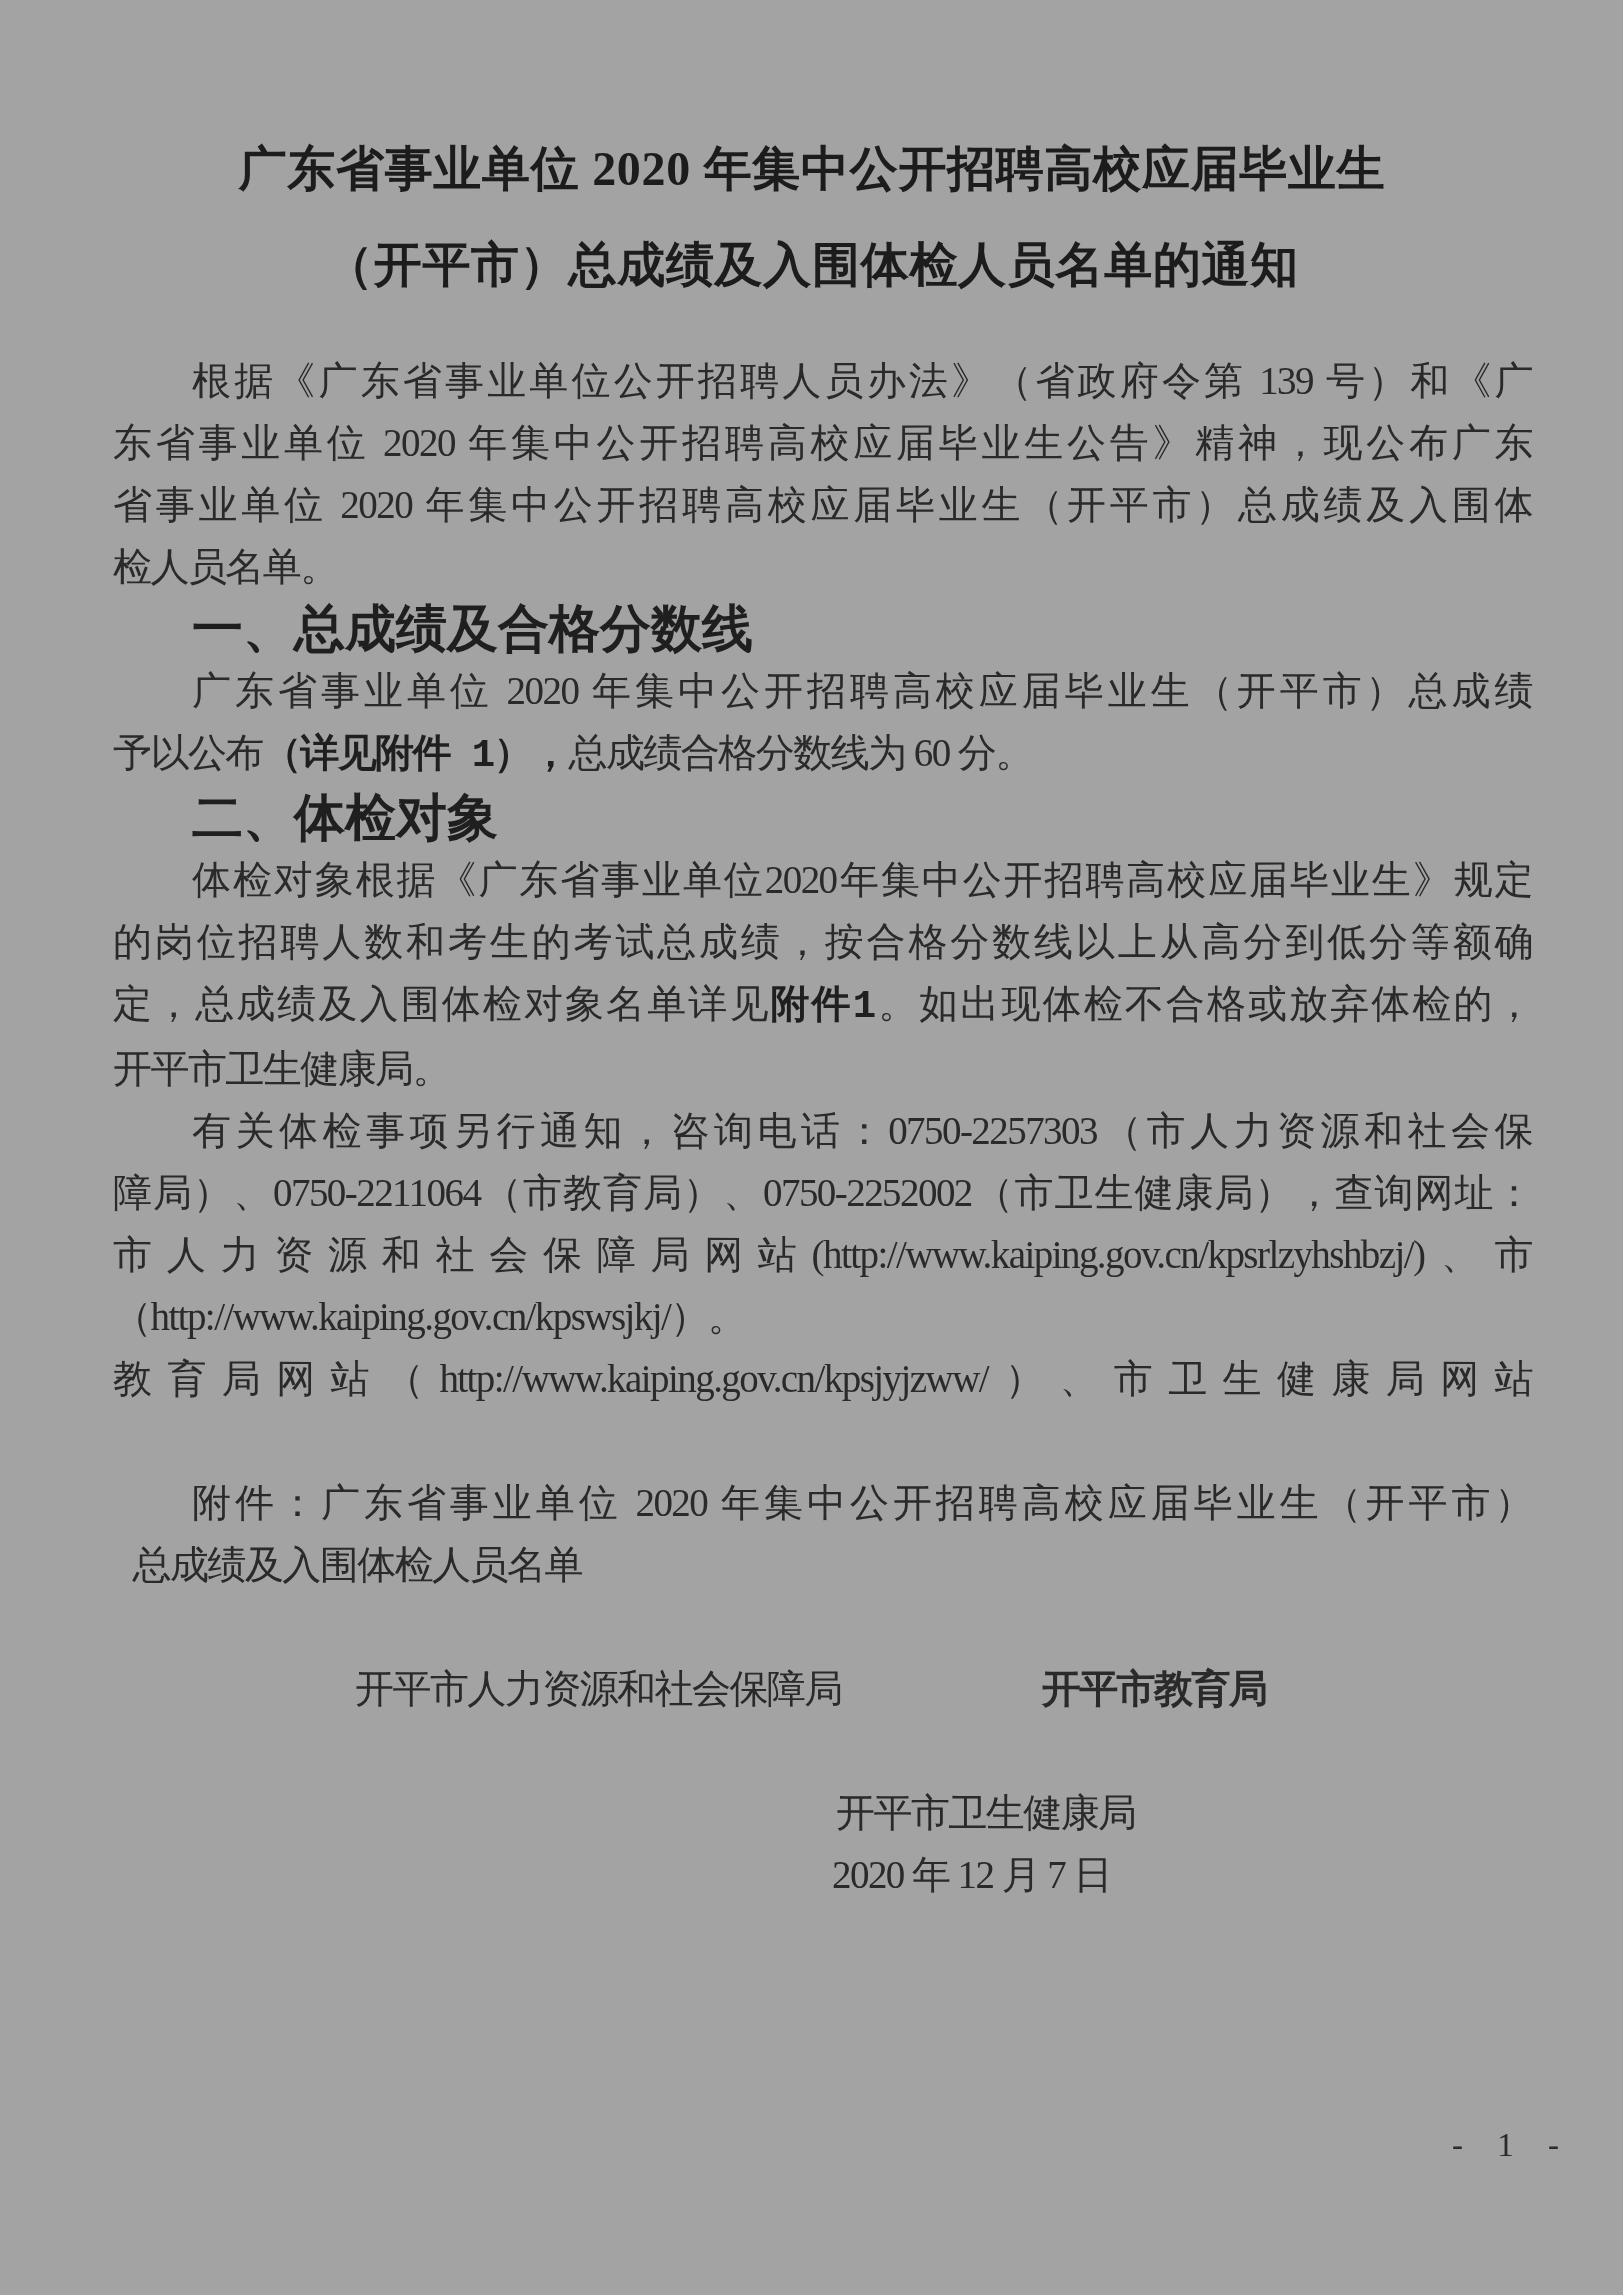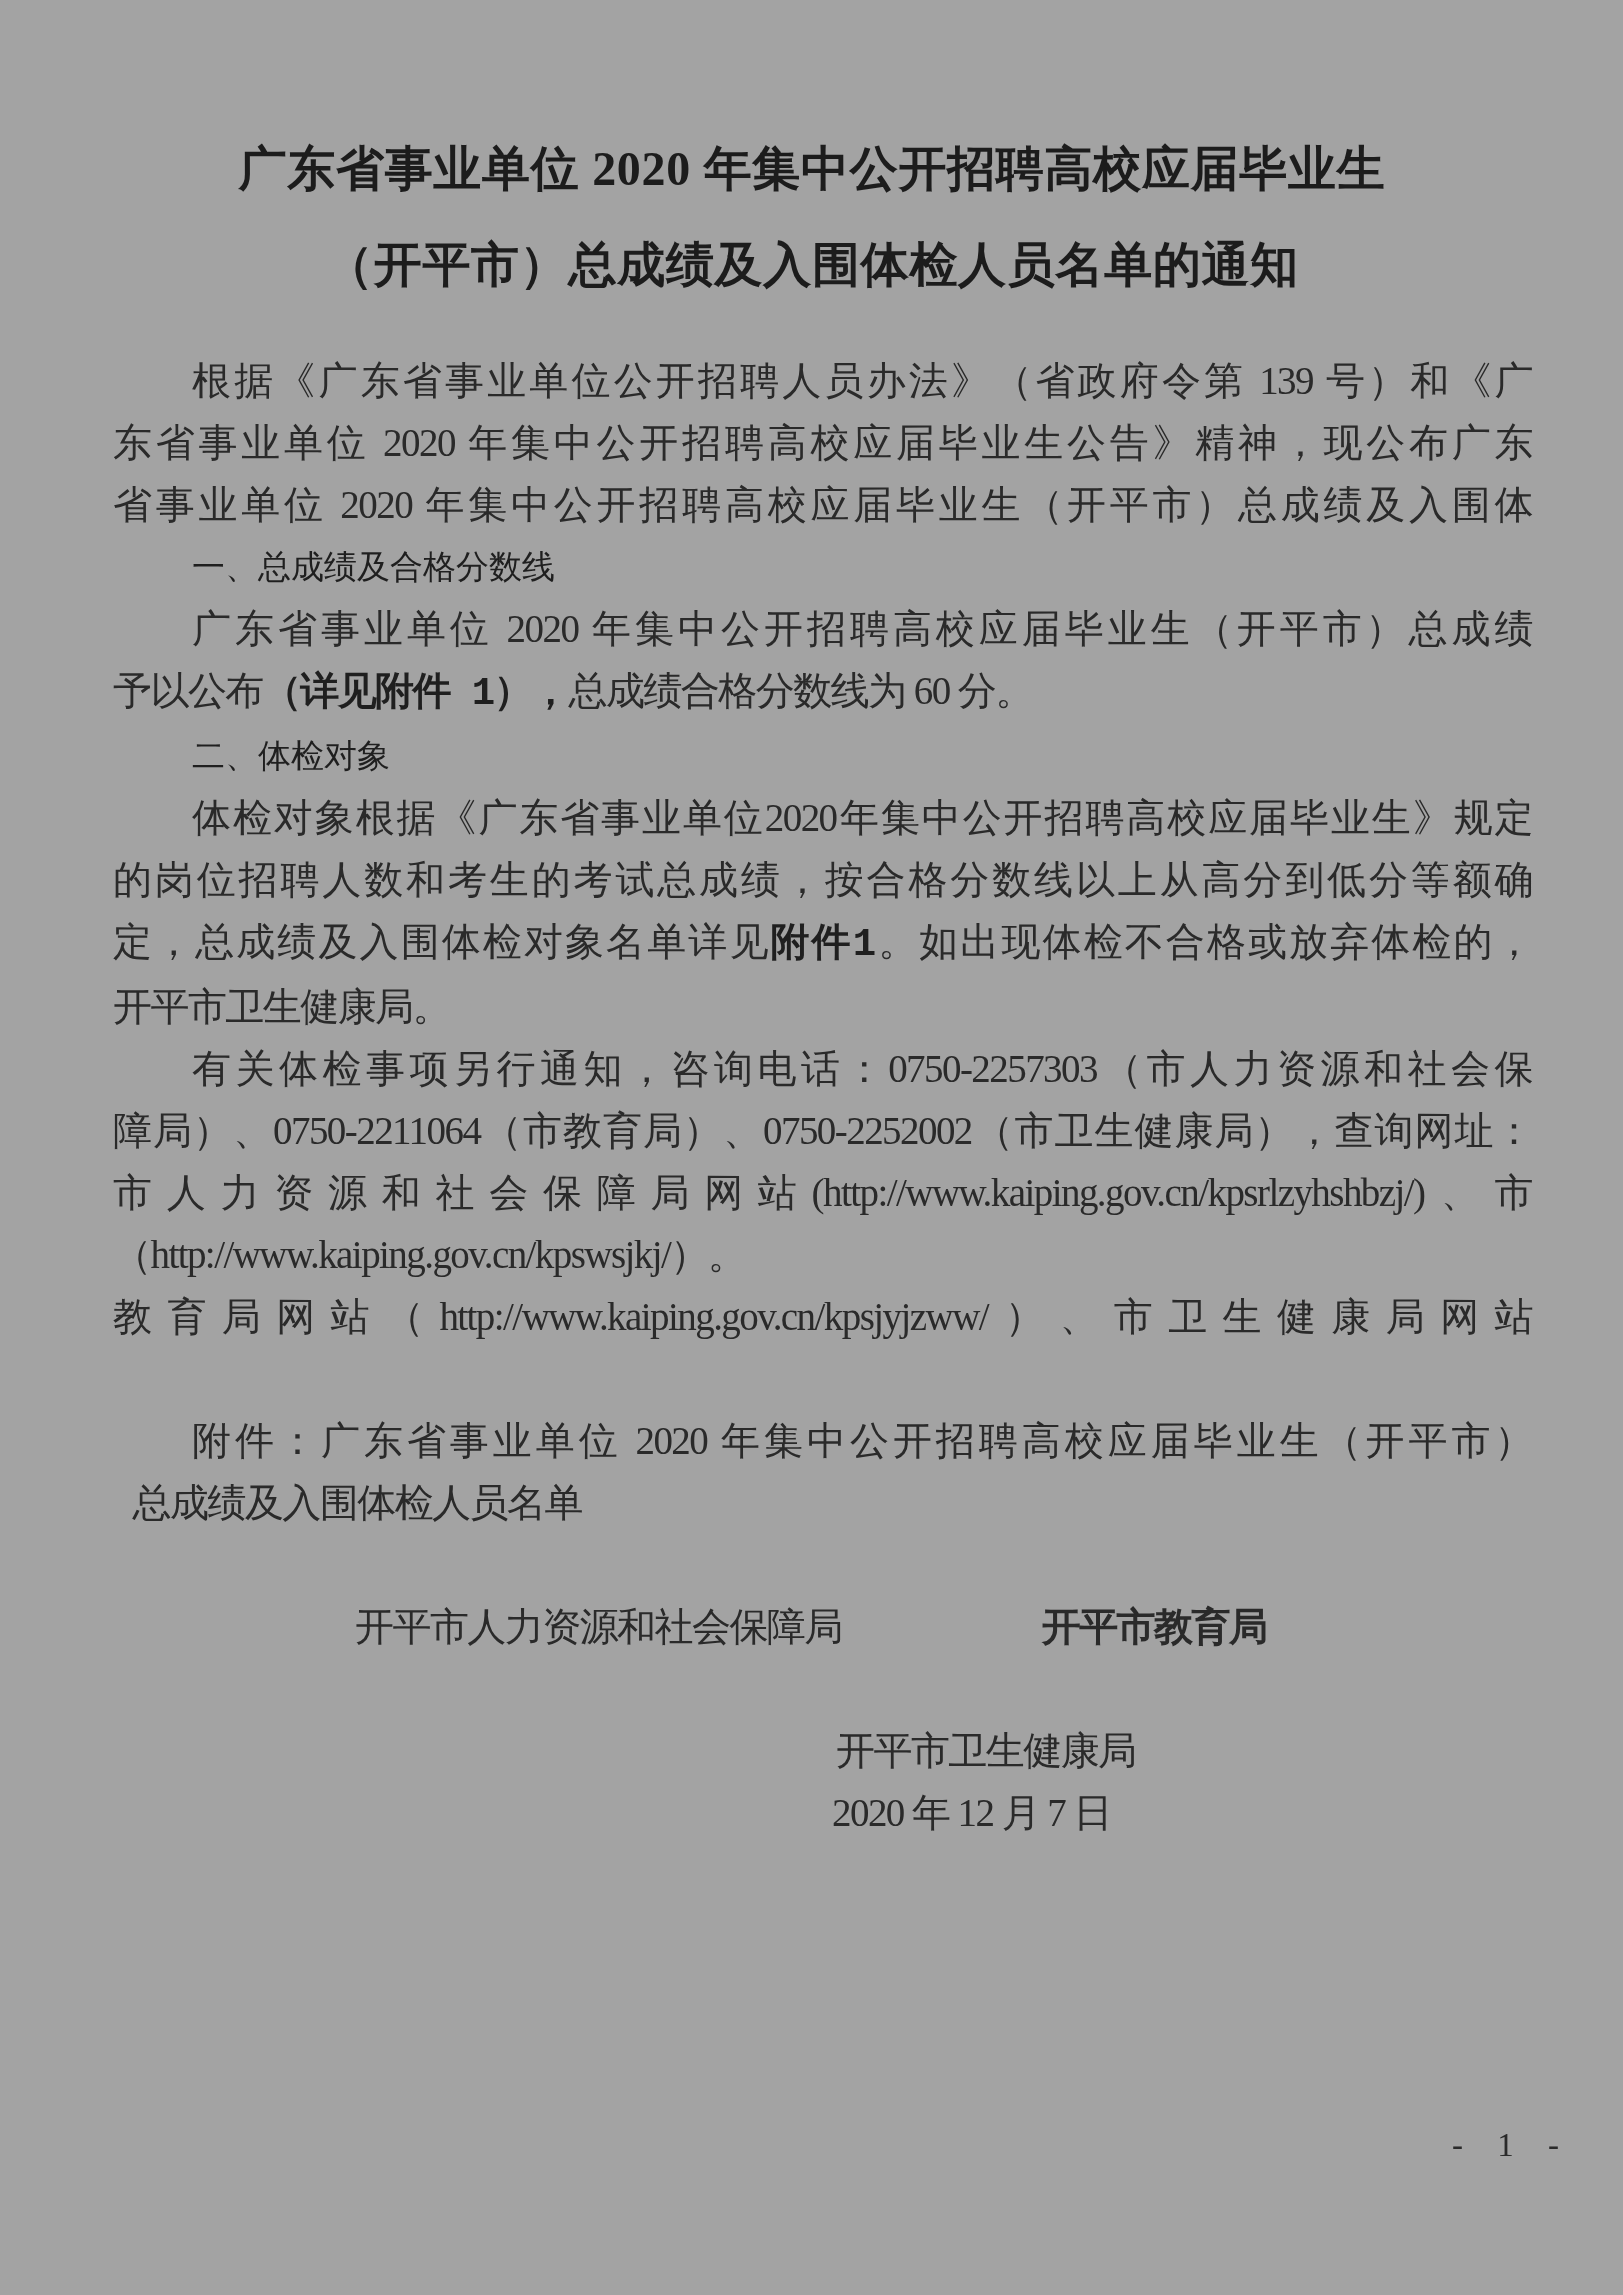--- a/index.html
+++ b/index.html
@@ -36,22 +36,22 @@
     white-space: normal;
     color: #2a2a2a;
   }
   .line.just {
     text-align: justify;
     text-align-last: justify;
   }
   .line.indent { text-indent: 79px; }
   .heading {
     font-family: "Liberation Sans", "DejaVu Sans", sans-serif;
-    font-weight: 400;
-    font-size: 33px;
+    font-weight: 700;
+    font-size: 51px;
     line-height: 62px;
     padding-left: 79px;
     color: #1f1f1f;
   }
   .seg.b {
     font-family: Liberation Mono, monospace;
     font-weight: 700;
     color: #1f1f1f;
   }
   .spacer { height: 62px; }
@@ -78,20 +78,21 @@
   <div class="content">
     <div class="title">
       <div>广东省事业单位 2020 年集中公开招聘高校应届毕业生</div>
       <div>（开平市）总成绩及入围体检人员名单的通知</div>
     </div>
     <div class="docbody">
         <div class="para">
           <div class="line just indent"><span class="seg">根据《广东省事业单位公开招聘人员办法》（省政府令第 139 号）和《广</span></div>
           <div class="line just"><span class="seg">东省事业单位 2020 年集中公开招聘高校应届毕业生公告》精神，现公布广东</span></div>
           <div class="line just"><span class="seg">省事业单位 2020 年集中公开招聘高校应届毕业生（开平市）总成绩及入围体</span></div>
+          <div class="line"><span class="seg">检人员名单。</span></div>
         </div>
         <div class="heading">一、总成绩及合格分数线</div>
         <div class="para">
           <div class="line just indent"><span class="seg">广东省事业单位 2020 年集中公开招聘高校应届毕业生（开平市）总成绩</span></div>
           <div class="line"><span class="seg">予以公布</span><span class="seg b">（详见附件 1），</span><span class="seg">总成绩合格分数线为 60 分。</span></div>
         </div>
         <div class="heading">二、体检对象</div>
         <div class="para">
           <div class="line just indent"><span class="seg">体检对象根据《广东省事业单位2020年集中公开招聘高校应届毕业生》规定</span></div>
           <div class="line just"><span class="seg">的岗位招聘人数和考生的考试总成绩，按合格分数线以上从高分到低分等额确</span></div>

